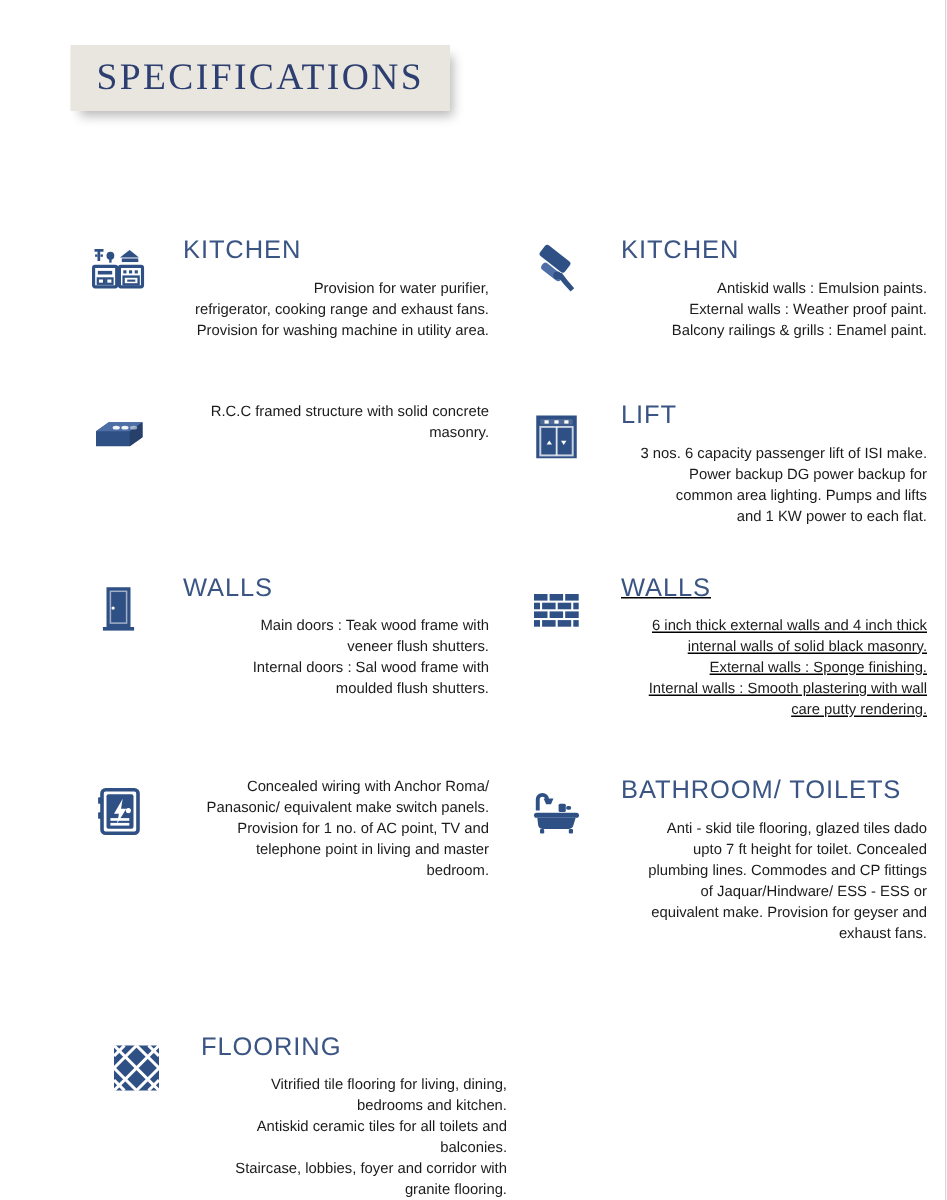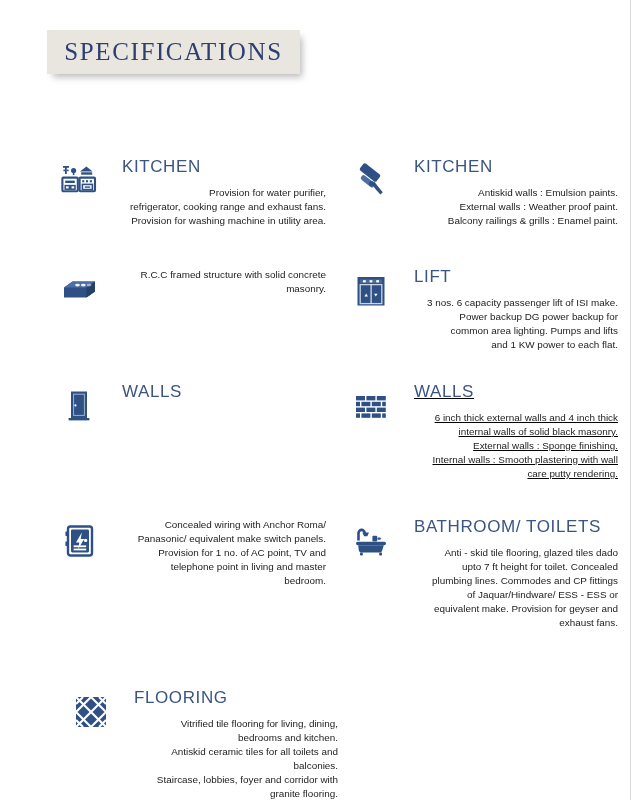--- a/index.html
+++ b/index.html
@@ -157,20 +157,26 @@
         <rect x="12" y="5.5" width="16" height="26.5" fill="#2f5084"></rect>
         <rect x="14.4" y="8" width="11.2" height="21.6" fill="#ffffff" opacity="0.0"></rect>
         <rect x="14.6" y="8.2" width="10.8" height="21.2" fill="none" stroke="#ffffff" stroke-width="1" opacity="0.55"></rect>
         <circle cx="16.4" cy="19.4" r="1.1" fill="#ffffff"></circle>
         <rect x="9.6" y="32" width="20.8" height="2.4"></rect>
       </g>
     </svg>
         </div>
         <div class="sec-body">
           <div class="sec-title">WALLS</div>
+          <div class="sec-lines">
+            <div>Main doors : Teak wood frame with</div>
+            <div>veneer flush shutters.</div>
+            <div>Internal doors : Sal wood frame with</div>
+            <div>moulded flush shutters.</div>
+          </div>
         </div>
       </div>
       <div class="section" style="position: absolute; top: 360px; left: 0px; width: 268px;">
         <div class="sec-icon">
     <svg width="40" height="40" viewBox="0 0 40 40">
       <g fill="#2f5084">
         <rect x="6.4" y="10.5" width="3.2" height="4.4" rx="0.6"></rect>
         <rect x="6.4" y="20.5" width="3.2" height="4.4" rx="0.6"></rect>
         <rect x="9" y="5.5" width="24" height="29" rx="2.4" fill="none" stroke="#2f5084" stroke-width="2.4"></rect>
         <rect x="12" y="8.5" width="18" height="23" rx="1.4" fill="#2f5084"></rect>

